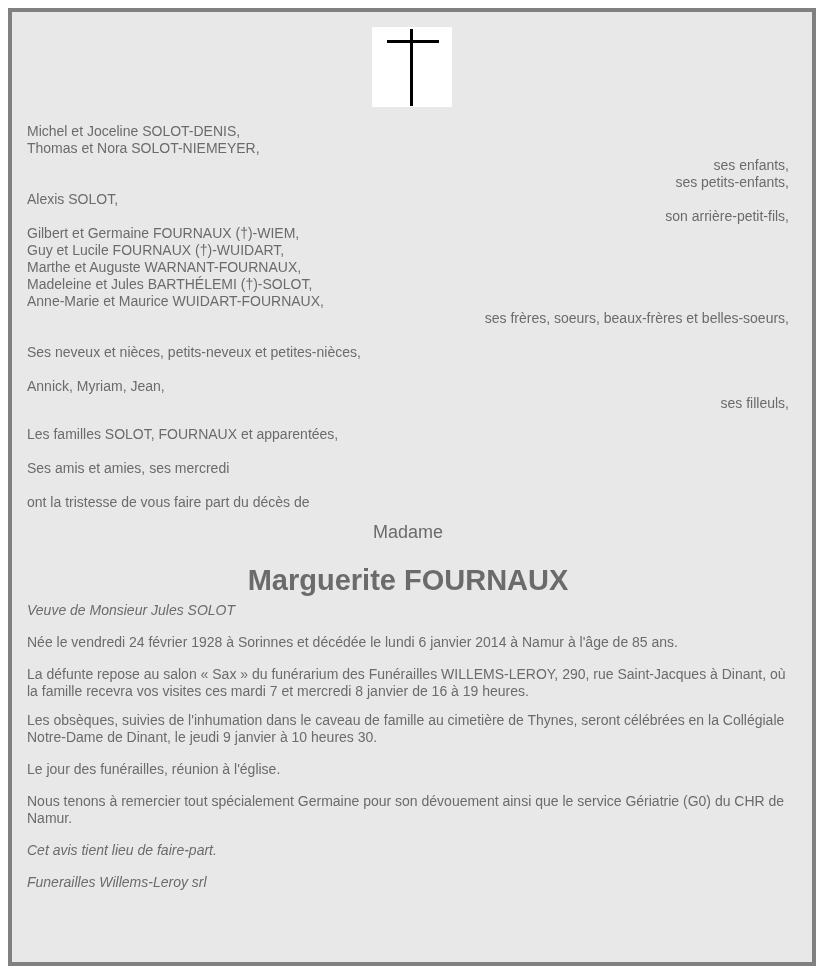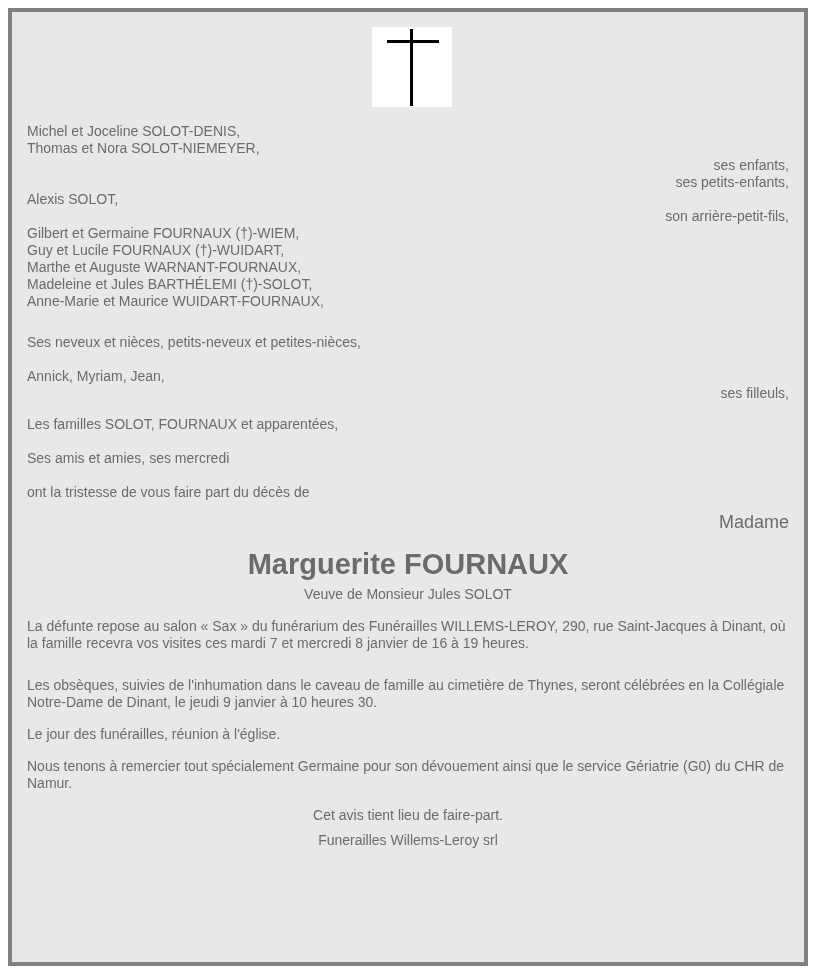--- a/index.html
+++ b/index.html
@@ -1,34 +1,34 @@
 <!DOCTYPE html>
 <html><head>
   <meta charset="utf-8">
   <style>
     html, body { margin: 0; padding: 0; background: #ffffff; }
     body { width: 816px; height: 971px; position: relative; overflow: hidden; }
     .frame {
       position: absolute; left: 8px; top: 8px; width: 792px; height: 950px;
-      border: 4px solid #808080; background: #e8e8e8; box-sizing: content-box;
+      border: 4px solid #808080; background: #e8e8e8; box-sizing: content-box; padding-left: 8px;
     }
     .cross-box {
       position: absolute; left: 360px; top: 15px; width: 80px; height: 80px;
       background: #ffffff;
     }
     .cross-v { position: absolute; left: 38px; top: 2px; width: 3px; height: 77px; background: #000; }
     .cross-h { position: absolute; left: 15px; top: 13px; width: 52px; height: 3px; background: #000; }
     .content {
       position: absolute; left: 15px; top: 107px; width: 762px;
       font-family: "Liberation Sans", sans-serif; font-size: 14px; color: #6b6b6b; line-height: 17px;
     }
     .line { white-space: nowrap; }
     .right { text-align: right; }
-    .center { text-align: center; }
-    .madame { font-size: 18px; text-align: right; color: #6b6b6b; }
+    .center { text-align: left; font-style: italic; }
+    .madame { font-size: 18px; text-align: center; color: #6b6b6b; }
     .name { font-size: 29px; font-weight: bold; text-align: center; color: #6b6b6b; line-height: 34px; }
     .para { white-space: normal; }
   </style>
 </head>
 <body>
 
 <div class="frame">
   <div class="cross-box">
     <div class="cross-v"></div>
     <div class="cross-h"></div>
@@ -42,34 +42,36 @@
     <div class="line right">ses petits-enfants,</div>
 
     <div class="line">Alexis SOLOT,</div>
     <div class="line right">son arrière-petit-fils,</div>
 
     <div class="line">Gilbert et Germaine FOURNAUX (†)-WIEM,</div>
     <div class="line">Guy et Lucile FOURNAUX (†)-WUIDART,</div>
     <div class="line">Marthe et Auguste WARNANT-FOURNAUX,</div>
     <div class="line">Madeleine et Jules BARTHÉLEMI (†)-SOLOT,</div>
     <div class="line">Anne-Marie et Maurice WUIDART-FOURNAUX,</div>
+    <div class="line right">ses frères, soeurs, beaux-frères et belles-soeurs,</div>
 
-    <div class="line" style="margin-top:24px">Ses neveux et nièces, petits-neveux et petites-nièces,</div>
+    <div class="line" style="margin-top:17px">Ses neveux et nièces, petits-neveux et petites-nièces,</div>
 
     <div class="line" style="margin-top:17px">Annick, Myriam, Jean,</div>
     <div class="line right">ses filleuls,</div>
 
     <div class="line" style="margin-top:14px">Les familles SOLOT, FOURNAUX et apparentées,</div>
     <div class="line" style="margin-top:17px">Ses amis et amies, ses mercredi</div>
     <div class="line" style="margin-top:17px">ont la tristesse de vous faire part du décès de</div>
 
     <div class="madame" style="margin-top:13px">Madame</div>
-    <div class="name" style="margin-top:16px">Marguerite FOURNAUX</div>
+    <div class="name" style="margin-top:22px">Marguerite FOURNAUX</div>
     <div class="line center" style="margin-top:5px">Veuve de Monsieur Jules SOLOT</div>
 
+    <div class="para" style="margin-top:15px">Née le vendredi 24 février 1928 à Sorinnes et décédée le lundi 6 janvier 2014 à Namur à l'âge de 85 ans.</div>
     <div class="para" style="margin-top:15px">La défunte repose au salon « Sax » du funérarium des Funérailles WILLEMS-LEROY, 290, rue Saint-Jacques à Dinant, où la famille recevra vos visites ces mardi 7 et mercredi 8 janvier de 16 à 19 heures.</div>
-    <div class="para" style="margin-top:25px">Les obsèques, suivies de l'inhumation dans le caveau de famille au cimetière de Thynes, seront célébrées en la Collégiale Notre-Dame de Dinant, le jeudi 9 janvier à 10 heures 30.</div>
+    <div class="para" style="margin-top:12px">Les obsèques, suivies de l'inhumation dans le caveau de famille au cimetière de Thynes, seront célébrées en la Collégiale Notre-Dame de Dinant, le jeudi 9 janvier à 10 heures 30.</div>
     <div class="para" style="margin-top:15px">Le jour des funérailles, réunion à l'église.</div>
     <div class="para" style="margin-top:15px">Nous tenons à remercier tout spécialement Germaine pour son dévouement ainsi que le service Gériatrie (G0) du CHR de Namur.</div>
     <div class="line center" style="margin-top:15px">Cet avis tient lieu de faire-part.</div>
-    <div class="line center" style="margin-top:8px">Funerailles Willems-Leroy srl</div>
+    <div class="line center" style="margin-top:15px">Funerailles Willems-Leroy srl</div>
   </div>
 </div>
 
 </body></html>

